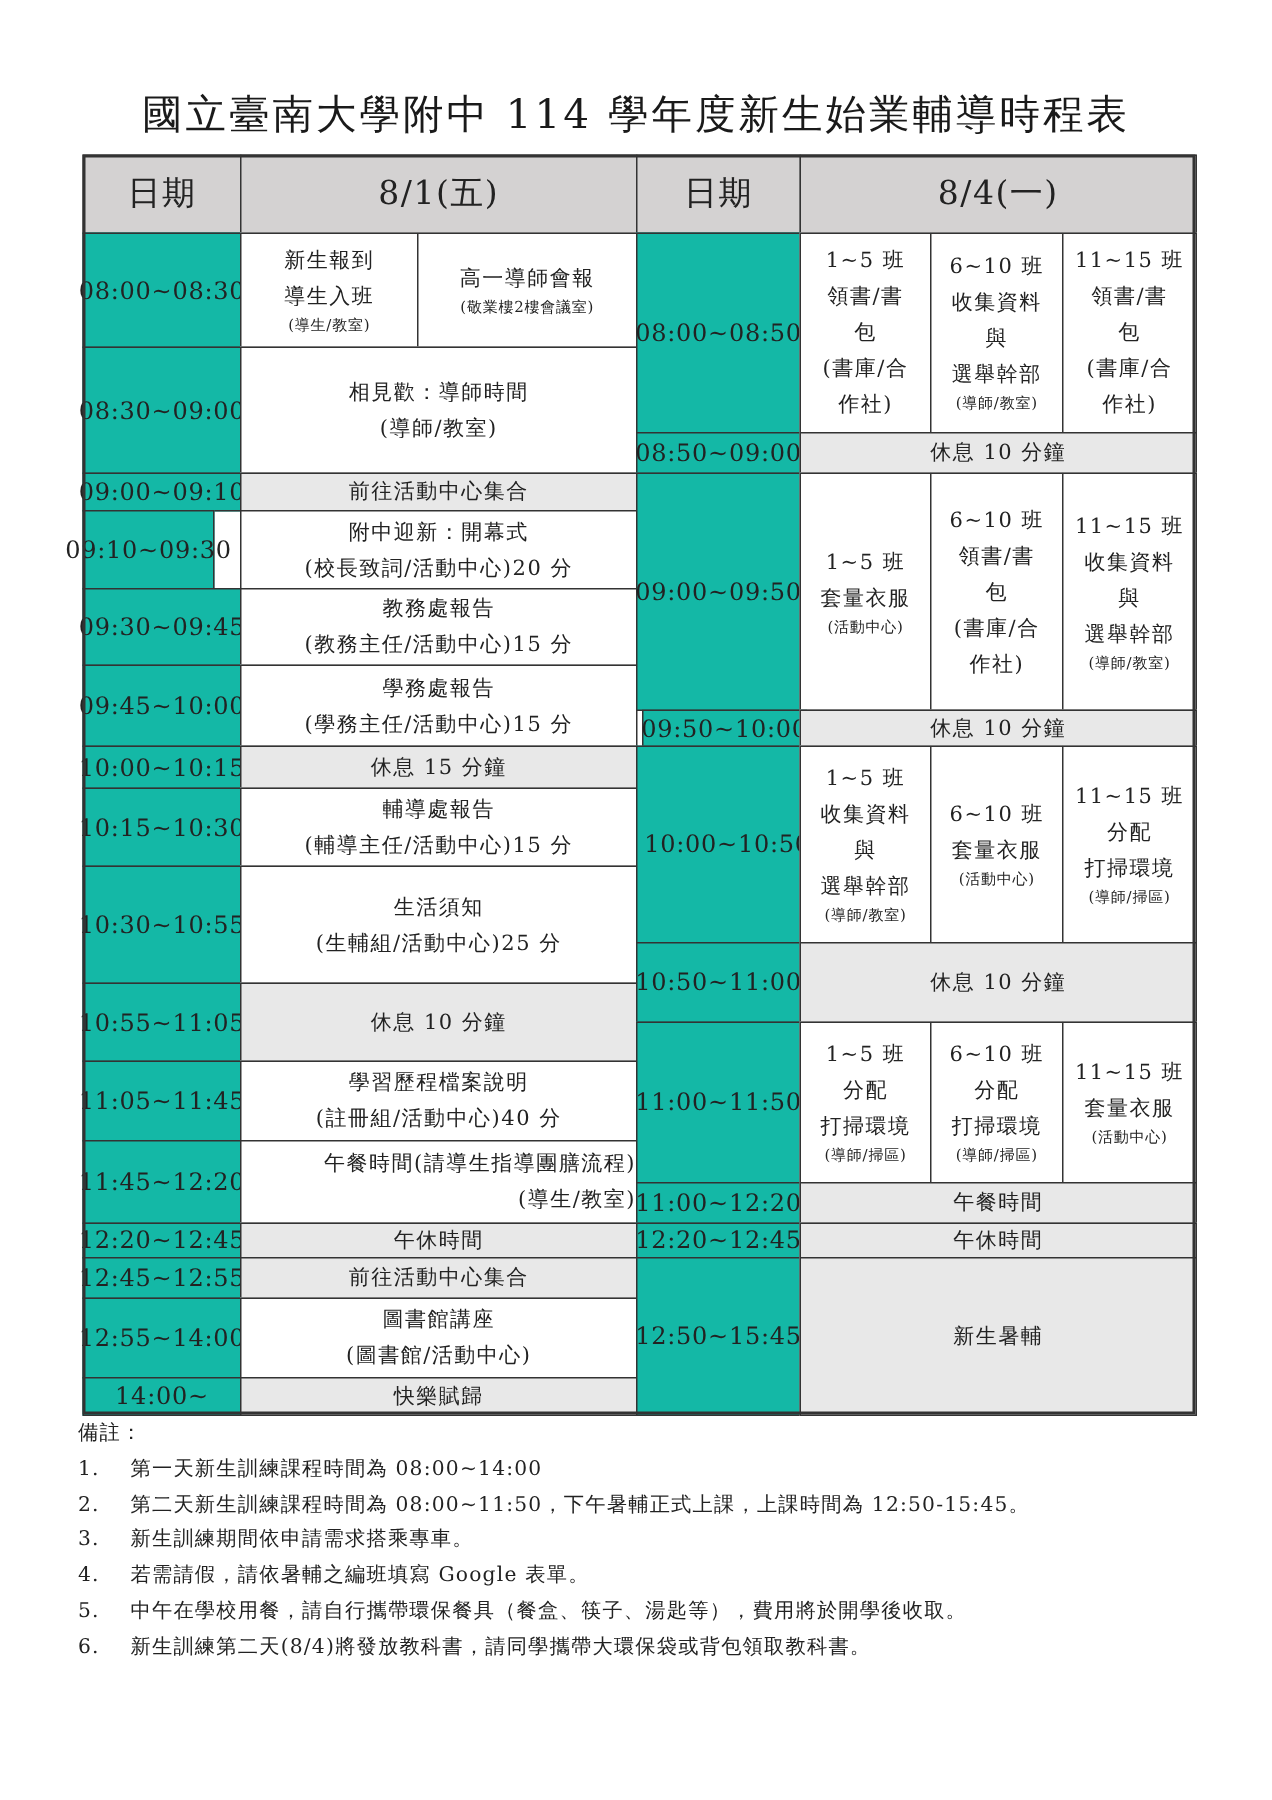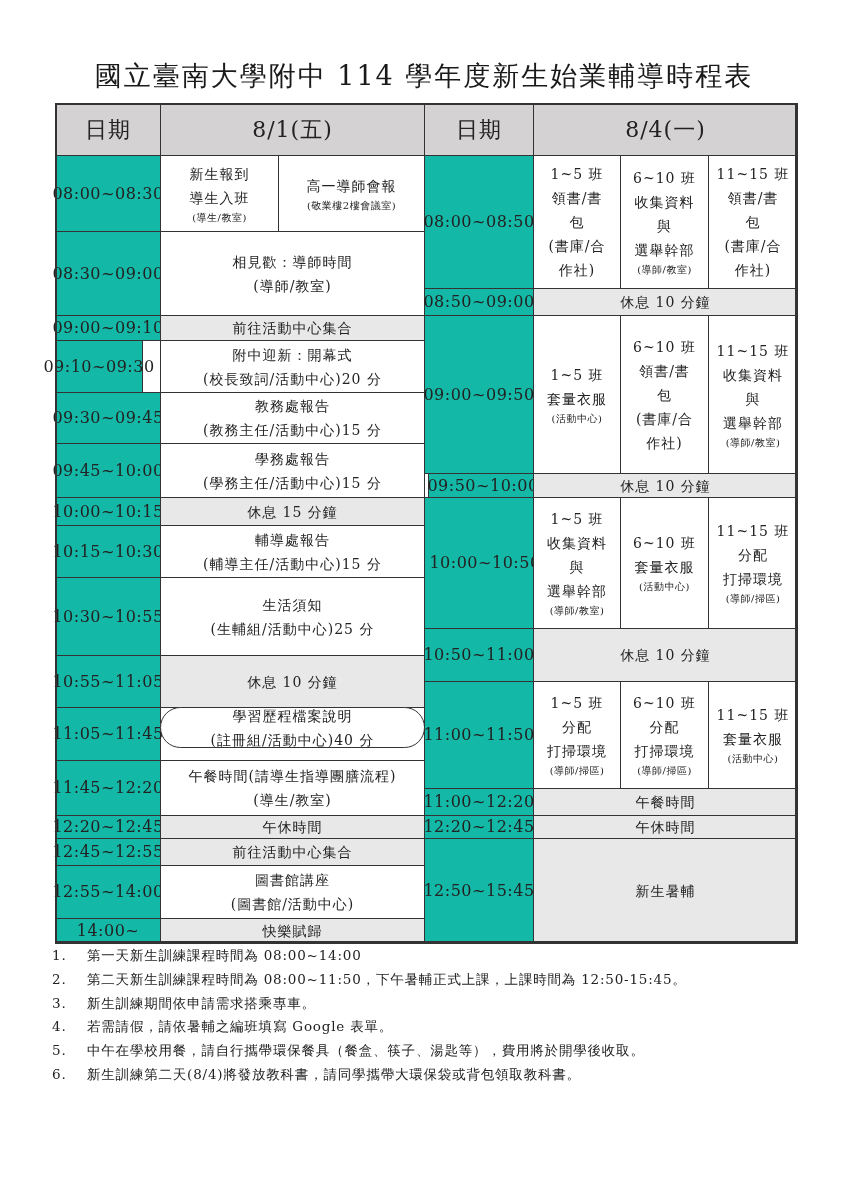--- a/index.html
+++ b/index.html
@@ -108,28 +108,28 @@
     </div>
     <div class="cell time" style="left: 55px; top: 655px; width: 106px; height: 53px;">
       <div>10:55~11:05</div>
     </div>
     <div class="cell brk" style="left: 160px; top: 655px; width: 265px; height: 53px;">
       <div>休息 10 分鐘</div>
     </div>
     <div class="cell time" style="left: 55px; top: 707px; width: 106px; height: 54px;">
       <div>11:05~11:45</div>
     </div>
-    <div class="cell " style="left: 160px; top: 707px; width: 265px; height: 41px; border-radius: 25px;">
+    <div class="cell " style="left: 160px; top: 707px; width: 265px; height: 54px;">
       <div>學習歷程檔案說明</div>
       <div>(註冊組/活動中心)40 分</div>
     </div>
     <div class="cell time" style="left: 55px; top: 760px; width: 106px; height: 56px;">
       <div>11:45~12:20</div>
     </div>
-    <div class="cell " style="left: 160px; top: 760px; width: 265px; height: 56px;">
+    <div class="cell " style="left: 160px; top: 760px; width: 265px; height: 56px; align-items: flex-end;">
       <div>午餐時間(請導生指導團膳流程)</div>
       <div>(導生/教室)</div>
     </div>
     <div class="cell time" style="left: 55px; top: 815px; width: 106px; height: 24px;">
       <div>12:20~12:45</div>
     </div>
     <div class="cell brk" style="left: 160px; top: 815px; width: 265px; height: 24px;">
       <div>午休時間</div>
     </div>
     <div class="cell time" style="left: 55px; top: 838px; width: 106px; height: 28px;">
@@ -271,20 +271,21 @@
     <div class="cell time" style="left: 424px; top: 838px; width: 110px; height: 106px;">
       <div>12:50~15:45</div>
     </div>
     <div class="cell brk" style="left: 533px; top: 838px; width: 265px; height: 106px;">
       <div>新生暑輔</div>
     </div>
   </div>
 <div class="table-frame"></div>
 
 <div class="notes">
+  <div>備註：</div>
   <div id="notes-list">
       <div class="note-row">
         <span class="note-num">1.</span>
         <span>第一天新生訓練課程時間為 08:00~14:00</span>
       </div>
       <div class="note-row">
         <span class="note-num">2.</span>
         <span>第二天新生訓練課程時間為 08:00~11:50，下午暑輔正式上課，上課時間為 12:50-15:45。</span>
       </div>
       <div class="note-row">

